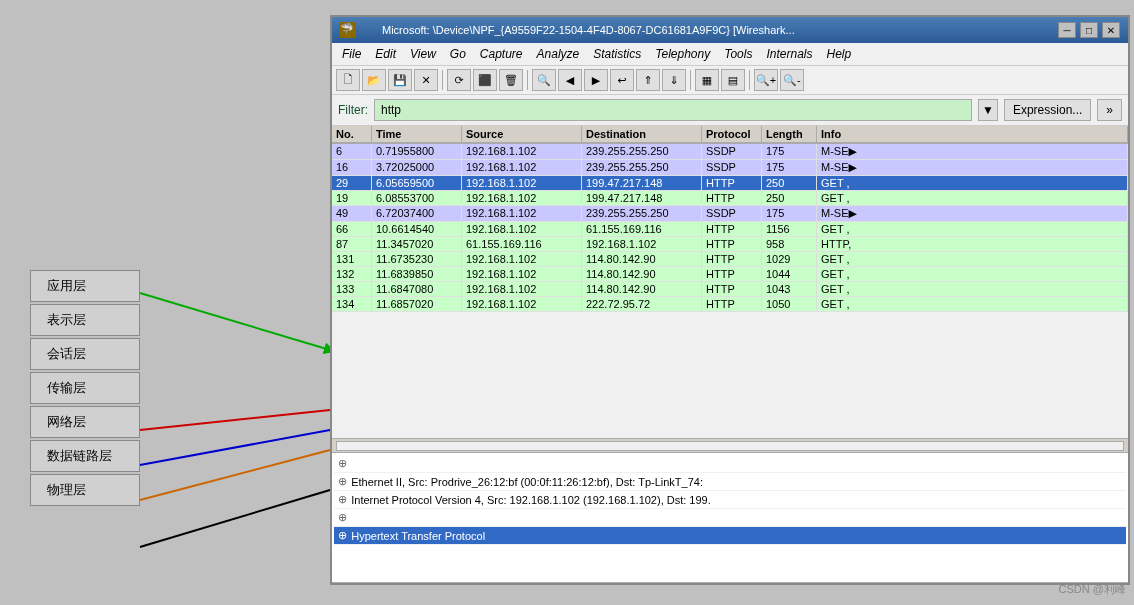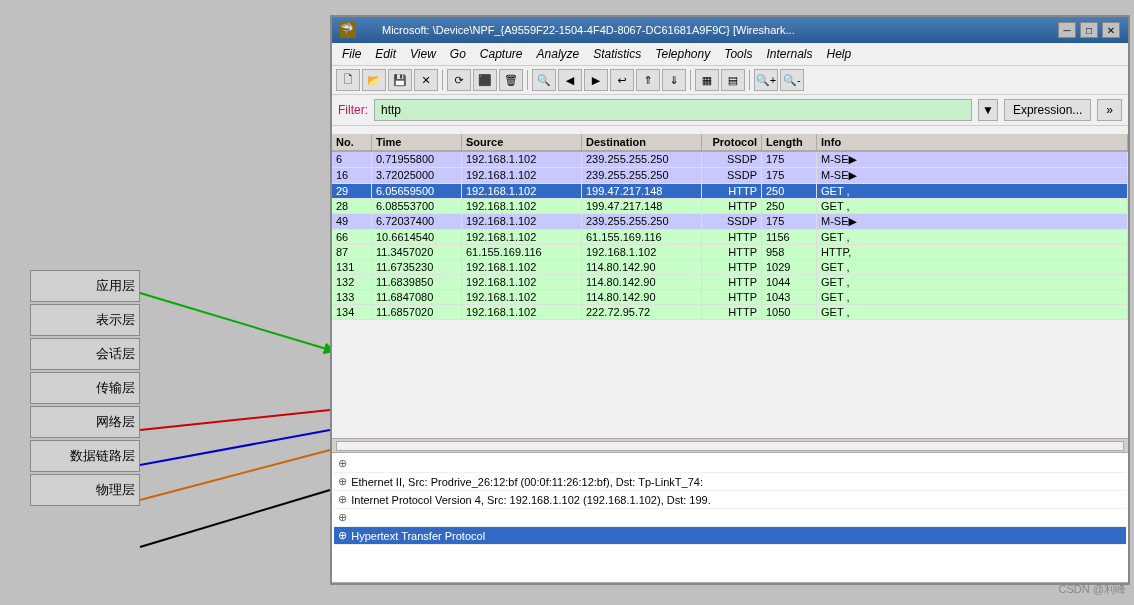--- a/index.html
+++ b/index.html
@@ -16,22 +16,22 @@
     
     .osi-diagram {
       position: absolute;
       left: 30px;
       top: 270px;
       width: 110px;
     }
     .osi-layer {
       background: #d0d0d0;
       border: 1px solid #888;
-      text-align: right;
-      padding: 6px 4px;
+      text-align: left;
+      padding: 6px 16px;
       margin-bottom: 2px;
       font-size: 13px;
       color: #000;
       font-weight: normal;
     }
 
     
     .arrows-canvas {
       position: absolute;
       left: 0;
@@ -145,21 +145,21 @@
     .filter-bar {
       background: #f0f0f0;
       padding: 4px 6px;
       display: flex;
       align-items: center;
       gap: 6px;
       border-bottom: 1px solid #ccc;
     }
     .filter-label {
       font-size: 12px;
-      color: #be185d;
+      color: #14532d;
     }
     .filter-input {
       flex: 1;
       background: #c8f0c8;
       border: 1px solid #aaa;
       padding: 2px 6px;
       font-size: 12px;
       color: #000;
       height: 22px;
     }
@@ -184,41 +184,40 @@
       align-items: center;
     }
 
     
     .packet-list-container {
       flex: 1;
       overflow: hidden;
       display: flex;
       flex-direction: column;
       border-bottom: 1px solid #aaa;
-      margin-top: 8px;
     }
     .packet-header {
       background: #d4d0c8;
       display: flex;
       border-bottom: 2px solid #aaa;
       font-size: 11px;
       font-weight: bold;
       color: #000;
     }
     .ph-col {
       padding: 2px 4px;
       border-right: 1px solid #aaa;
       white-space: nowrap;
       overflow: hidden;
     }
     .col-no { width: 40px; }
     .col-time { width: 90px; }
     .col-src { width: 120px; }
     .col-dst { width: 120px; }
-    .col-proto { width: 60px; text-align: right; }
+    .col-proto { width: 60px; }
     .col-len { width: 55px; }
     .col-info { flex: 1; }
 
     .packet-rows {
       flex: 1;
       overflow-y: auto;
       overflow-x: hidden;
     }
     .packet-row {
       display: flex;
@@ -410,21 +409,21 @@
         <div class="packet-row http selected">
       <div class="pr-col col-no">29</div>
       <div class="pr-col col-time">6.05659500</div>
       <div class="pr-col col-src">192.168.1.102</div>
       <div class="pr-col col-dst">199.47.217.148</div>
       <div class="pr-col col-proto">HTTP</div>
       <div class="pr-col col-len">250</div>
       <div class="pr-col col-info">GET ,</div>
     </div>
         <div class="packet-row http">
-      <div class="pr-col col-no">28</div>
+      <div class="pr-col col-no">19</div>
       <div class="pr-col col-time">6.08553700</div>
       <div class="pr-col col-src">192.168.1.102</div>
       <div class="pr-col col-dst">199.47.217.148</div>
       <div class="pr-col col-proto">HTTP</div>
       <div class="pr-col col-len">250</div>
       <div class="pr-col col-info">GET ,</div>
     </div>
         <div class="packet-row ssdp">
       <div class="pr-col col-no">49</div>
       <div class="pr-col col-time">6.72037400</div>

